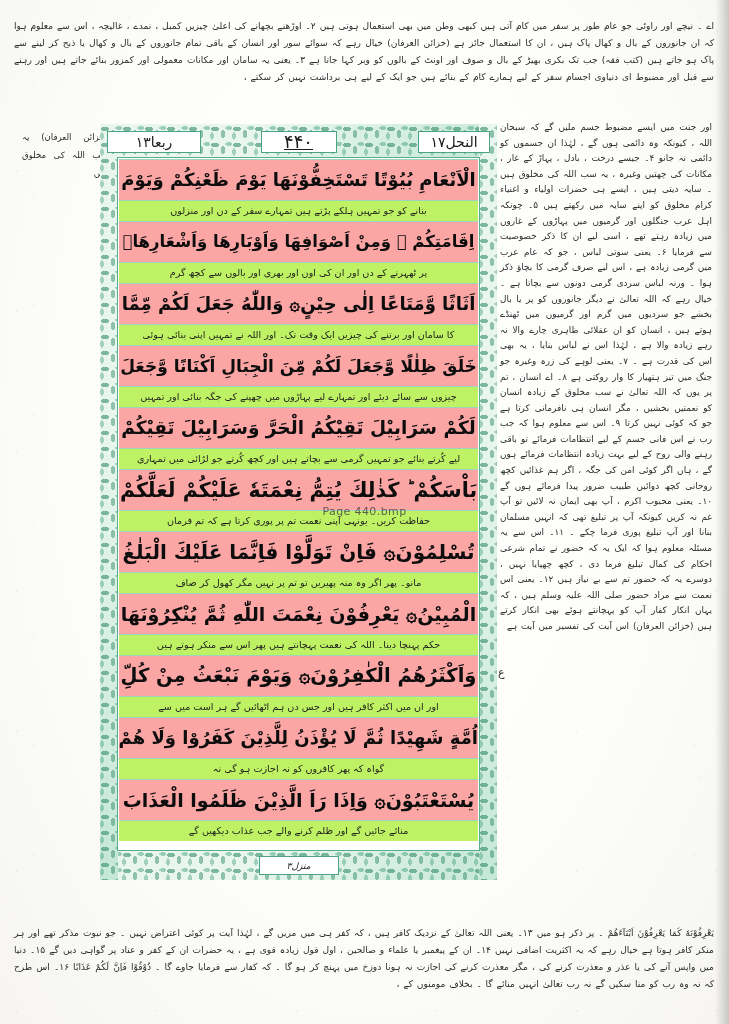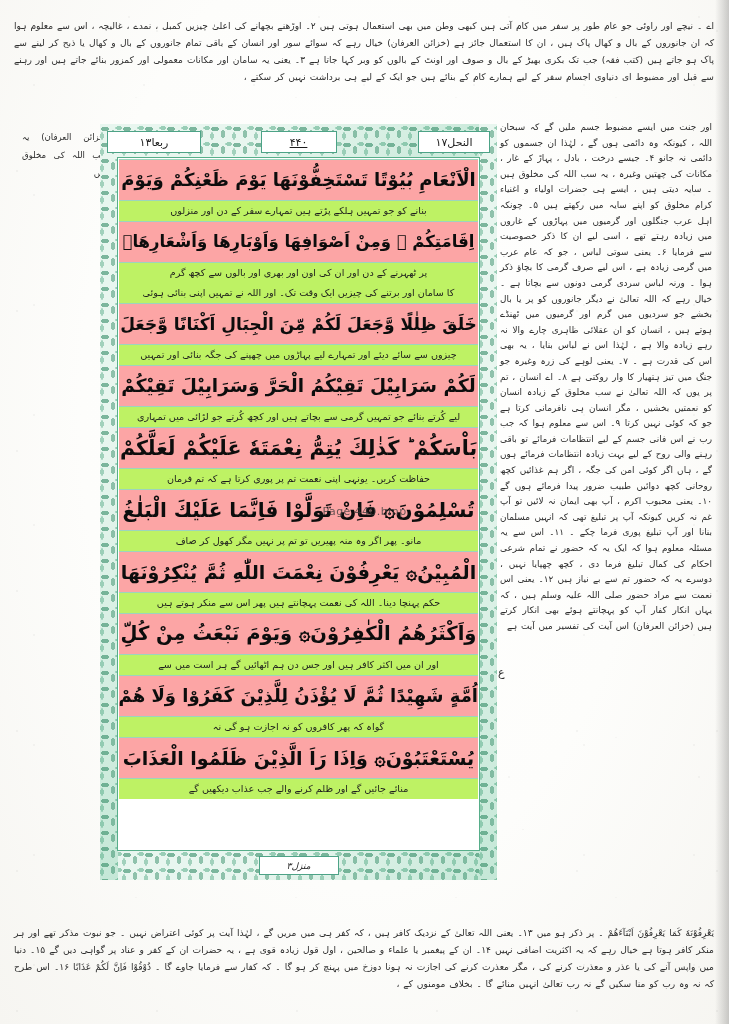--- a/index.html
+++ b/index.html
@@ -97,25 +97,25 @@
   #f-left  {left:0;top:0;width:18px;height:100%;}
   #f-right {right:0;top:0;width:18px;height:100%;}
   .rule-outer{left:0;top:0;width:100%;height:100%;border:1.5px solid #57ae8a;box-sizing:border-box;pointer-events:none;}
   .rule-inner{left:17px;top:33px;right:17px;bottom:29px;border:1.5px solid #57ae8a;box-sizing:border-box;position:absolute;pointer-events:none;background:transparent;}
 
   
   .cartouche{
     position:absolute;top:7px;height:20px;
     background:#ffffff;border:1.4px solid #4da387;
     display:flex;align-items:center;justify-content:center;
-    direction:rtl;color:#1b1b1b;font-size:11px;line-height:1;
+    direction:rtl;color:#1b1b1b;font-size:14px;line-height:1;
     z-index:3;
   }
   #c-surah{right:7px;width:70px;}
-  #c-page {left:50%;transform:translateX(-50%);width:74px;font-size:11px;letter-spacing:1px;text-decoration:underline;}
+  #c-page {left:50%;transform:translateX(-50%);width:74px;font-size:18px;letter-spacing:1px;text-decoration:underline;}
   #c-rub  {left:7px;width:92px;}
   #c-manzil{
     position:absolute;bottom:5px;left:50%;transform:translateX(-50%);
     width:78px;height:17px;background:#ffffff;border:1.4px solid #4da387;
     display:flex;align-items:center;justify-content:center;
     direction:rtl;color:#1b1b1b;font-size:9px;z-index:3;font-style:italic;
   }
 
   
   #body{
@@ -182,20 +182,21 @@
     <div id="body">
         <div class="verse-row">
           <div class="ayah" style="font-size: 18px;">الْاَنْعَامِ بُيُوْتًا تَسْتَخِفُّوْنَهَا يَوْمَ ظَعْنِكُمْ وَيَوْمَ</div>
           <div class="tarjuma">بنانے کو جو تمہیں ہلکے پڑتے ہیں تمہارے سفر کے دن اور منزلوں</div>
         </div>
         <div class="verse-row">
           <div class="ayah" style="font-size: 16.5px;">اِقَامَتِكُمْ ۙ وَمِنْ اَصْوَافِهَا وَاَوْبَارِهَا وَاَشْعَارِهَاۤ</div>
           <div class="tarjuma">پر ٹھہرنے کے دن اور ان کی اون اور بھری اور بالوں سے کچھ گرم</div>
         </div>
         <div class="verse-row">
+          <div class="ayah" style="font-size: 18px;">اَثَاثًا وَّمَتَاعًا اِلٰى حِيْنٍ۞ وَاللّٰهُ جَعَلَ لَكُمْ مِّمَّا</div>
           <div class="tarjuma">کا سامان اور برتنے کی چیزیں ایک وقت تک۔ اور اللہ نے تمہیں اپنی بنائی ہوئی</div>
         </div>
         <div class="verse-row">
           <div class="ayah" style="font-size: 17px;">خَلَقَ ظِلٰلًا وَّجَعَلَ لَكُمْ مِّنَ الْجِبَالِ اَكْنَانًا وَّجَعَلَ</div>
           <div class="tarjuma">چیزوں سے سائے دیئے اور تمہارے لیے پہاڑوں میں چھپنے کی جگہ بنائی اور تمہیں</div>
         </div>
         <div class="verse-row">
           <div class="ayah" style="font-size: 18.5px;">لَكُمْ سَرَابِيْلَ تَقِيْكُمُ الْحَرَّ وَسَرَابِيْلَ تَقِيْكُمْ</div>
           <div class="tarjuma">لیے کُرتے بنائے جو تمہیں گرمی سے بچاتے ہیں اور کچھ کُرتے جو لڑائی میں تمہاری</div>
         </div>

